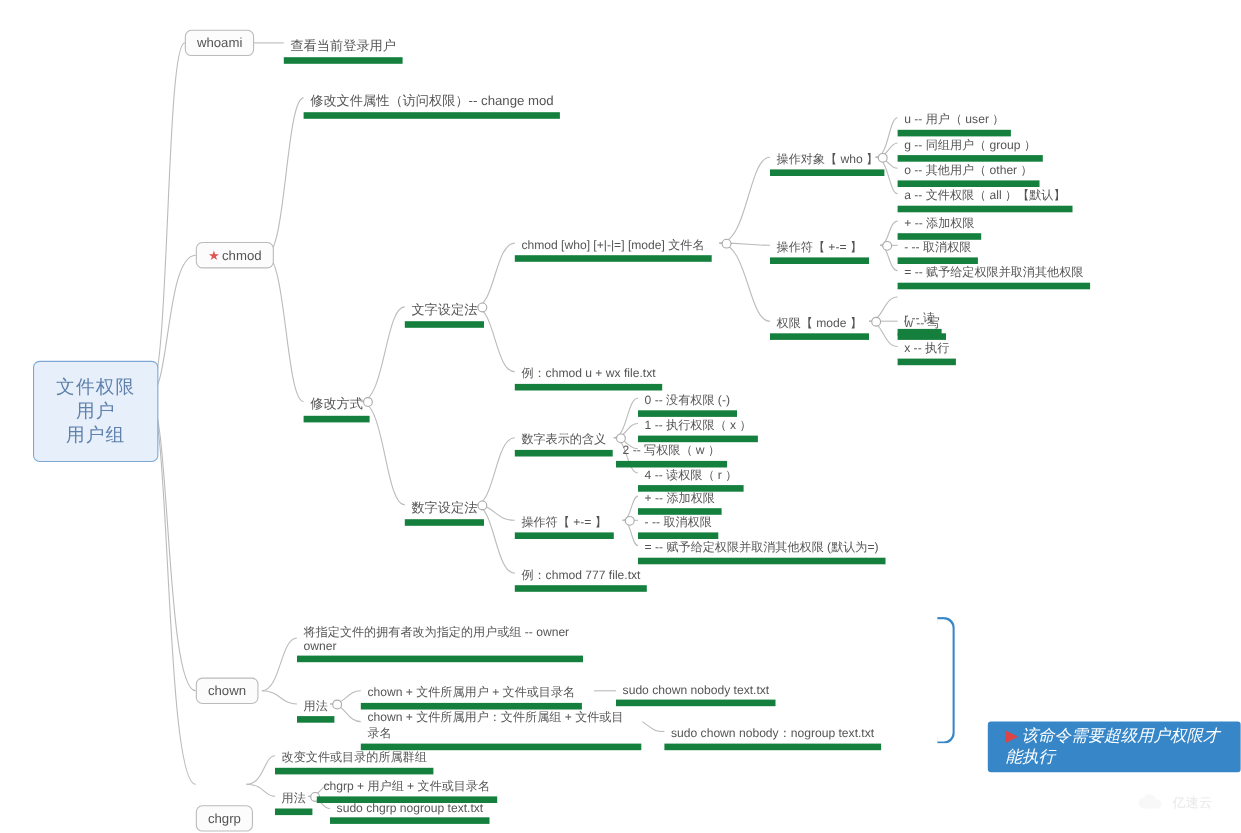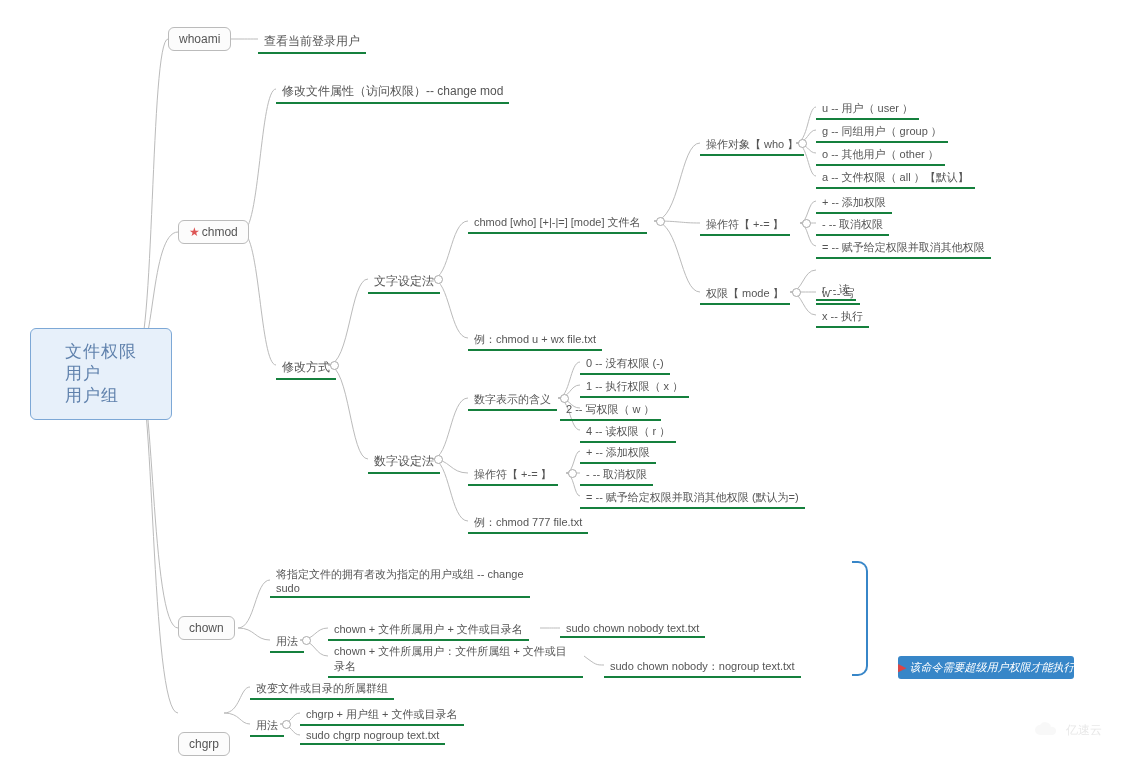--- a/index.html
+++ b/index.html
@@ -1,24 +1,24 @@
 <!DOCTYPE html>
 <html><head>
 <meta charset="utf-8">
 <style>
 body{margin:0;font-family:"Microsoft YaHei",Arial,sans-serif;font-size:12px;color:#555;background:#fff;width:1128px;height:757px;position:relative;overflow:hidden}
 .node{position:absolute;display:flex;align-items:center}
 .box{border:1px solid #bbb;border-radius:6px;padding:4px 10px;background:#fcfcfc;white-space:nowrap}
-.root-box{border:1px solid #7da8d6;background:#e7f0fa;border-radius:6px;padding:12px 34px;font-size:17px;line-height:1.3;color:#5f81ac;letter-spacing:1px}
-.leaf{border-bottom:2px solid #15803d;padding:2px 6px;white-space:nowrap}
+.root-box{border:1px solid #7da8d6;background:#e7f0fa;border-radius:6px;padding:12px 20px;font-size:17px;text-align:center;line-height:1.3;color:#5f81ac;letter-spacing:1px}
+.leaf{border-bottom:6px solid #15803d;padding:2px 6px;white-space:nowrap}
 .small{font-size:11px}
 .star{color:#d55;margin-right:2px}
 .dot{position:absolute;width:7px;height:7px;border-radius:50%;border:1px solid #aaa;background:#fff}
 .bracket{position:absolute;border:2px solid #3786c8;border-left:none;border-radius:0 10px 10px 0;width:14px}
-.callout{position:absolute;background:#3786c8;color:#fff;padding:4px 0;font-size:11px;border-radius:3px;font-style:italic}
+.callout{position:absolute;background:#3786c8;color:#fff;padding:4px 16px;font-size:15px;border-radius:3px;font-style:italic}
 .callout .tri{color:#d44;margin-right:3px;font-style:normal}
 svg.wires{position:absolute;left:0;top:0;pointer-events:none}
 .watermark{position:absolute;right:26px;bottom:18px;color:#e8e8e8;font-size:12px;display:flex;align-items:center;gap:4px}
 .watermark svg{opacity:.13}
 </style>
 </head>
 <body>
 
 <svg class="wires" width="1128" height="757">
   <g stroke="#bbb" fill="none" stroke-width="1">
@@ -201,21 +201,21 @@
     <div class="leaf small">= -- 赋予给定权限并取消其他权限 (默认为=)</div>
   </div>
 <div class="node" style="left:468px;top:513px">
     <div class="leaf small">例：chmod 777 file.txt</div>
   </div>
 
 <div class="node" style="left:178px;top:616px">
     <div class="box">chown</div>
   </div>
 <div class="node" style="left:270px;top:565px;width:260px">
-    <div class="leaf small" style="white-space:normal">将指定文件的拥有者改为指定的用户或组 -- change sudo</div>
+    <div class="leaf small" style="white-space:normal">将指定文件的拥有者改为指定的用户或组 -- owner owner</div>
   </div>
 <div class="node" style="left:270px;top:632px">
     <div class="leaf small">用法</div>
   </div>
 <div class="dot" style="left:302px;top:636px"></div>
 <div class="node" style="left:328px;top:620px">
     <div class="leaf small">chown + 文件所属用户 + 文件或目录名</div>
   </div>
 <div class="node" style="left:560px;top:620px">
     <div class="leaf small">sudo chown nobody text.txt</div>
@@ -233,21 +233,21 @@
 <div class="node" style="left:178px;top:732px">
     <div class="box">chgrp</div>
   </div>
 <div class="node" style="left:250px;top:679px">
     <div class="leaf small">改变文件或目录的所属群组</div>
   </div>
 <div class="node" style="left:250px;top:716px">
     <div class="leaf small">用法</div>
   </div>
 <div class="dot" style="left:282px;top:720px"></div>
-<div class="node" style="left:300px;top:705px">
+<div class="node" style="left:288px;top:705px">
     <div class="leaf small">chgrp + 用户组 + 文件或目录名</div>
   </div>
 <div class="node" style="left:300px;top:727px">
     <div class="leaf small">sudo chgrp nogroup text.txt</div>
   </div>
 
 <div class="watermark">
   <svg width="30" height="18" viewBox="0 0 30 18">
       <path d="M8 14a5 5 0 010-10 6 6 0 0111 2 4 4 0 012 8H8z" fill="#ccc"></path>
     </svg>

